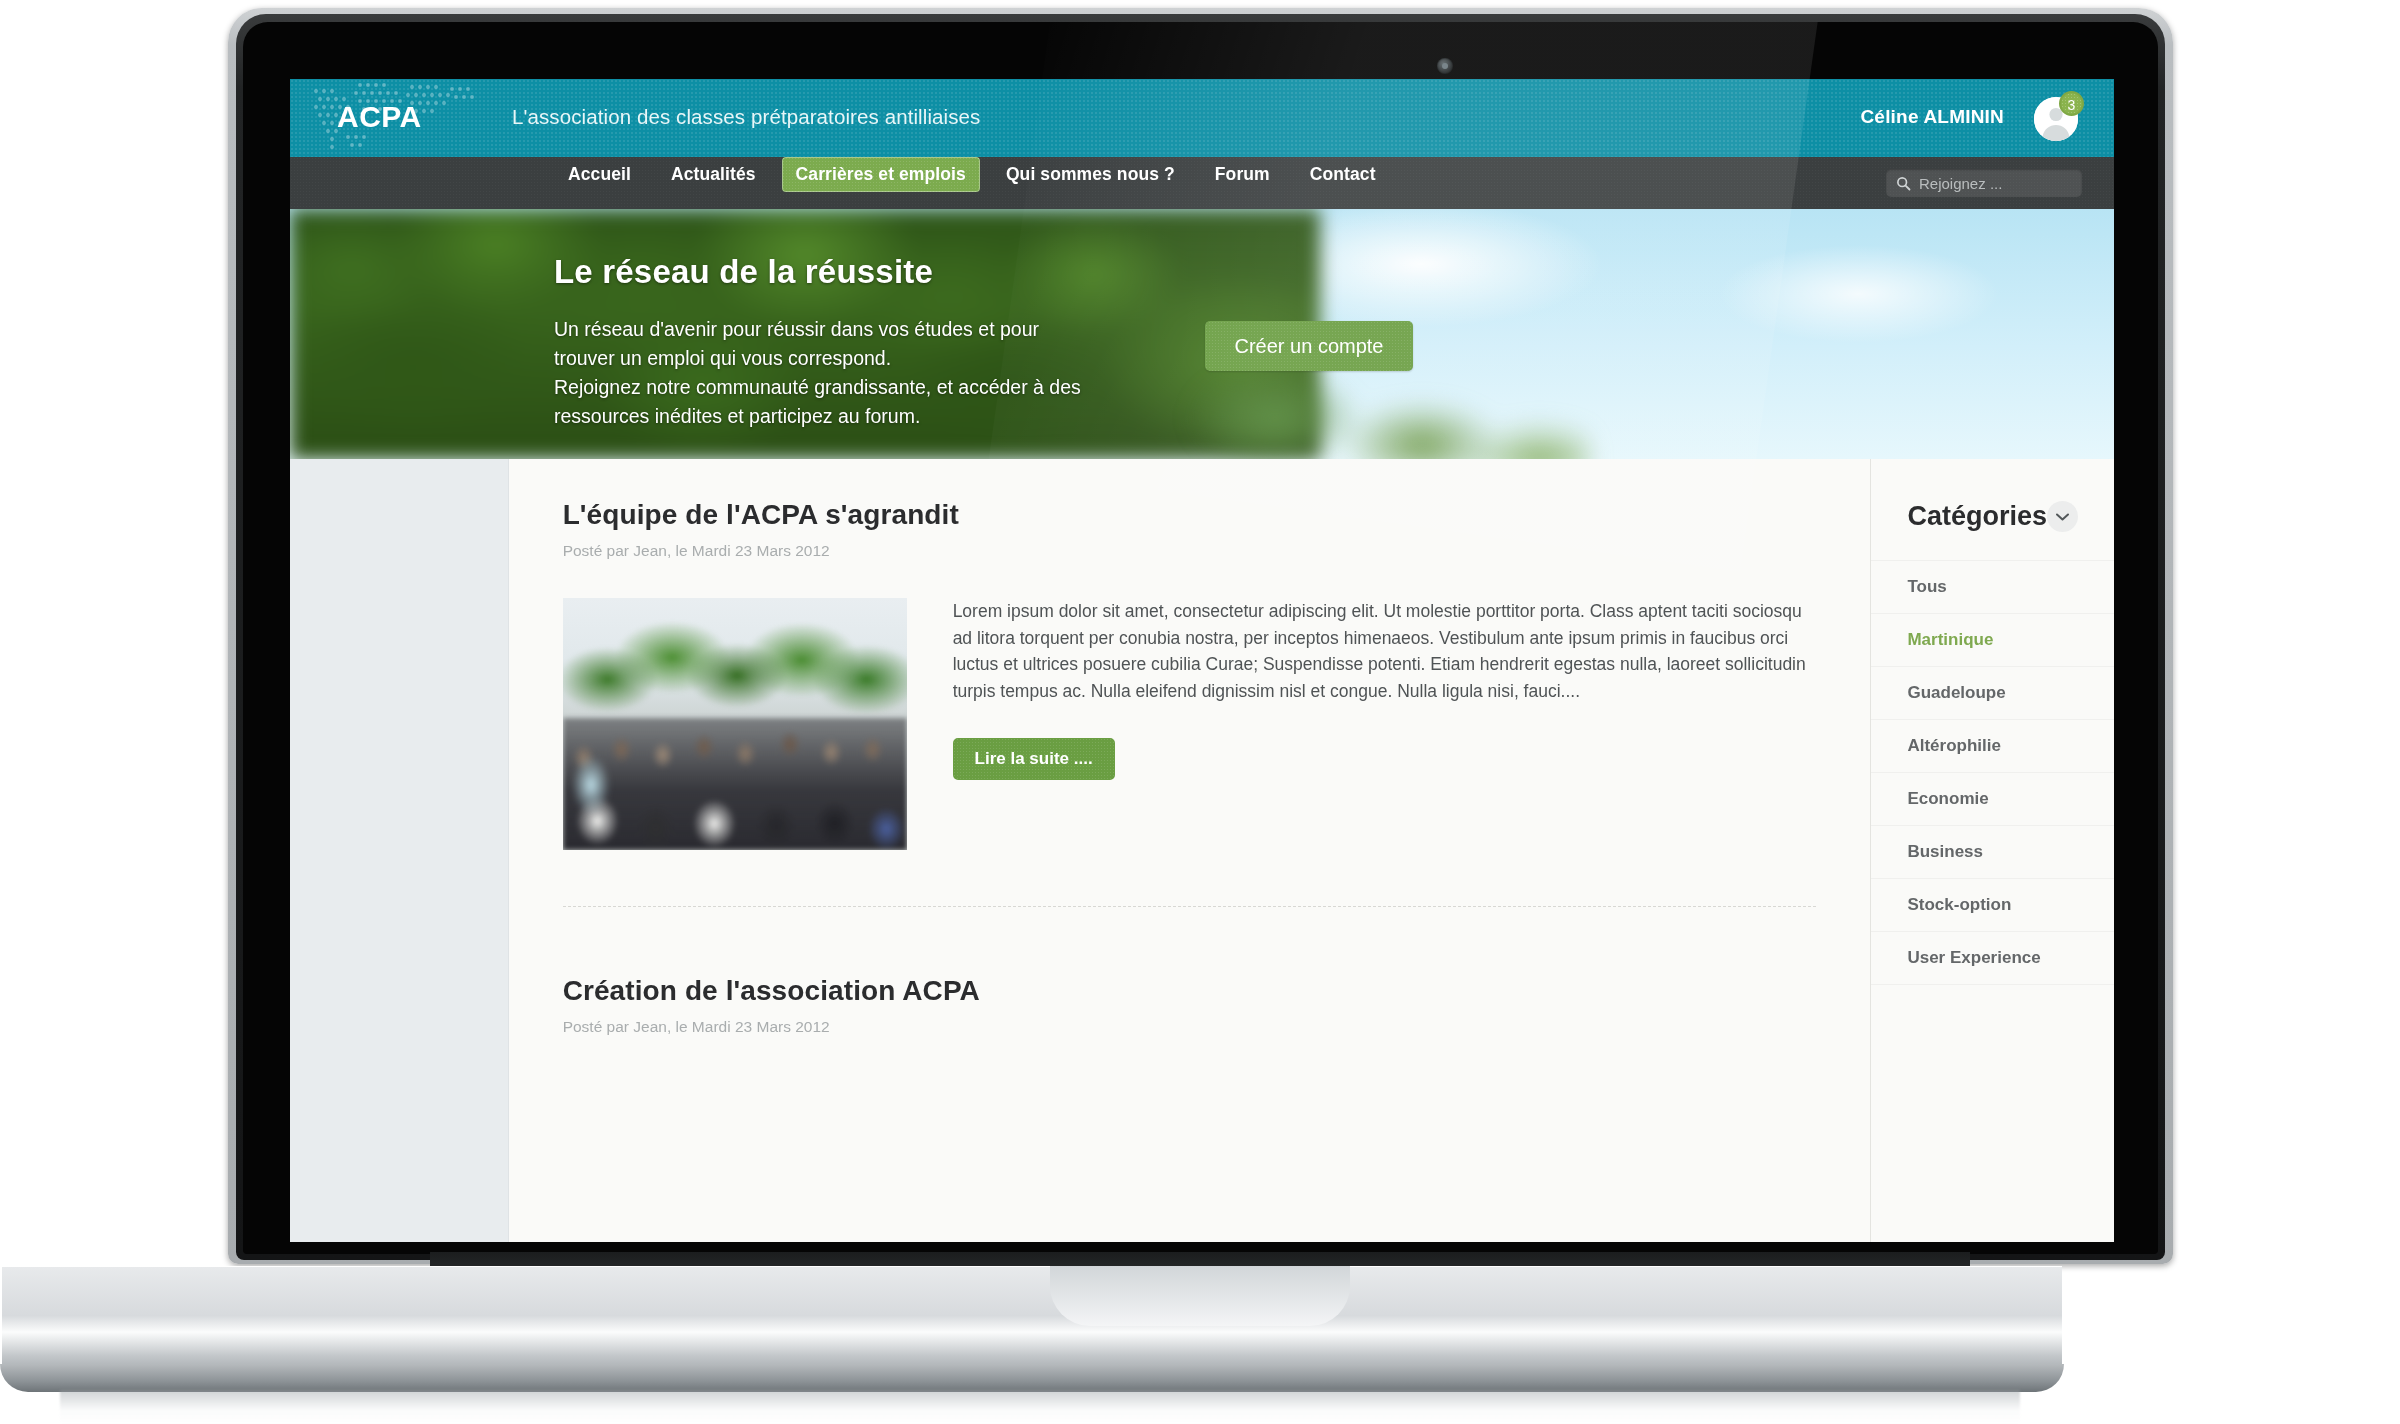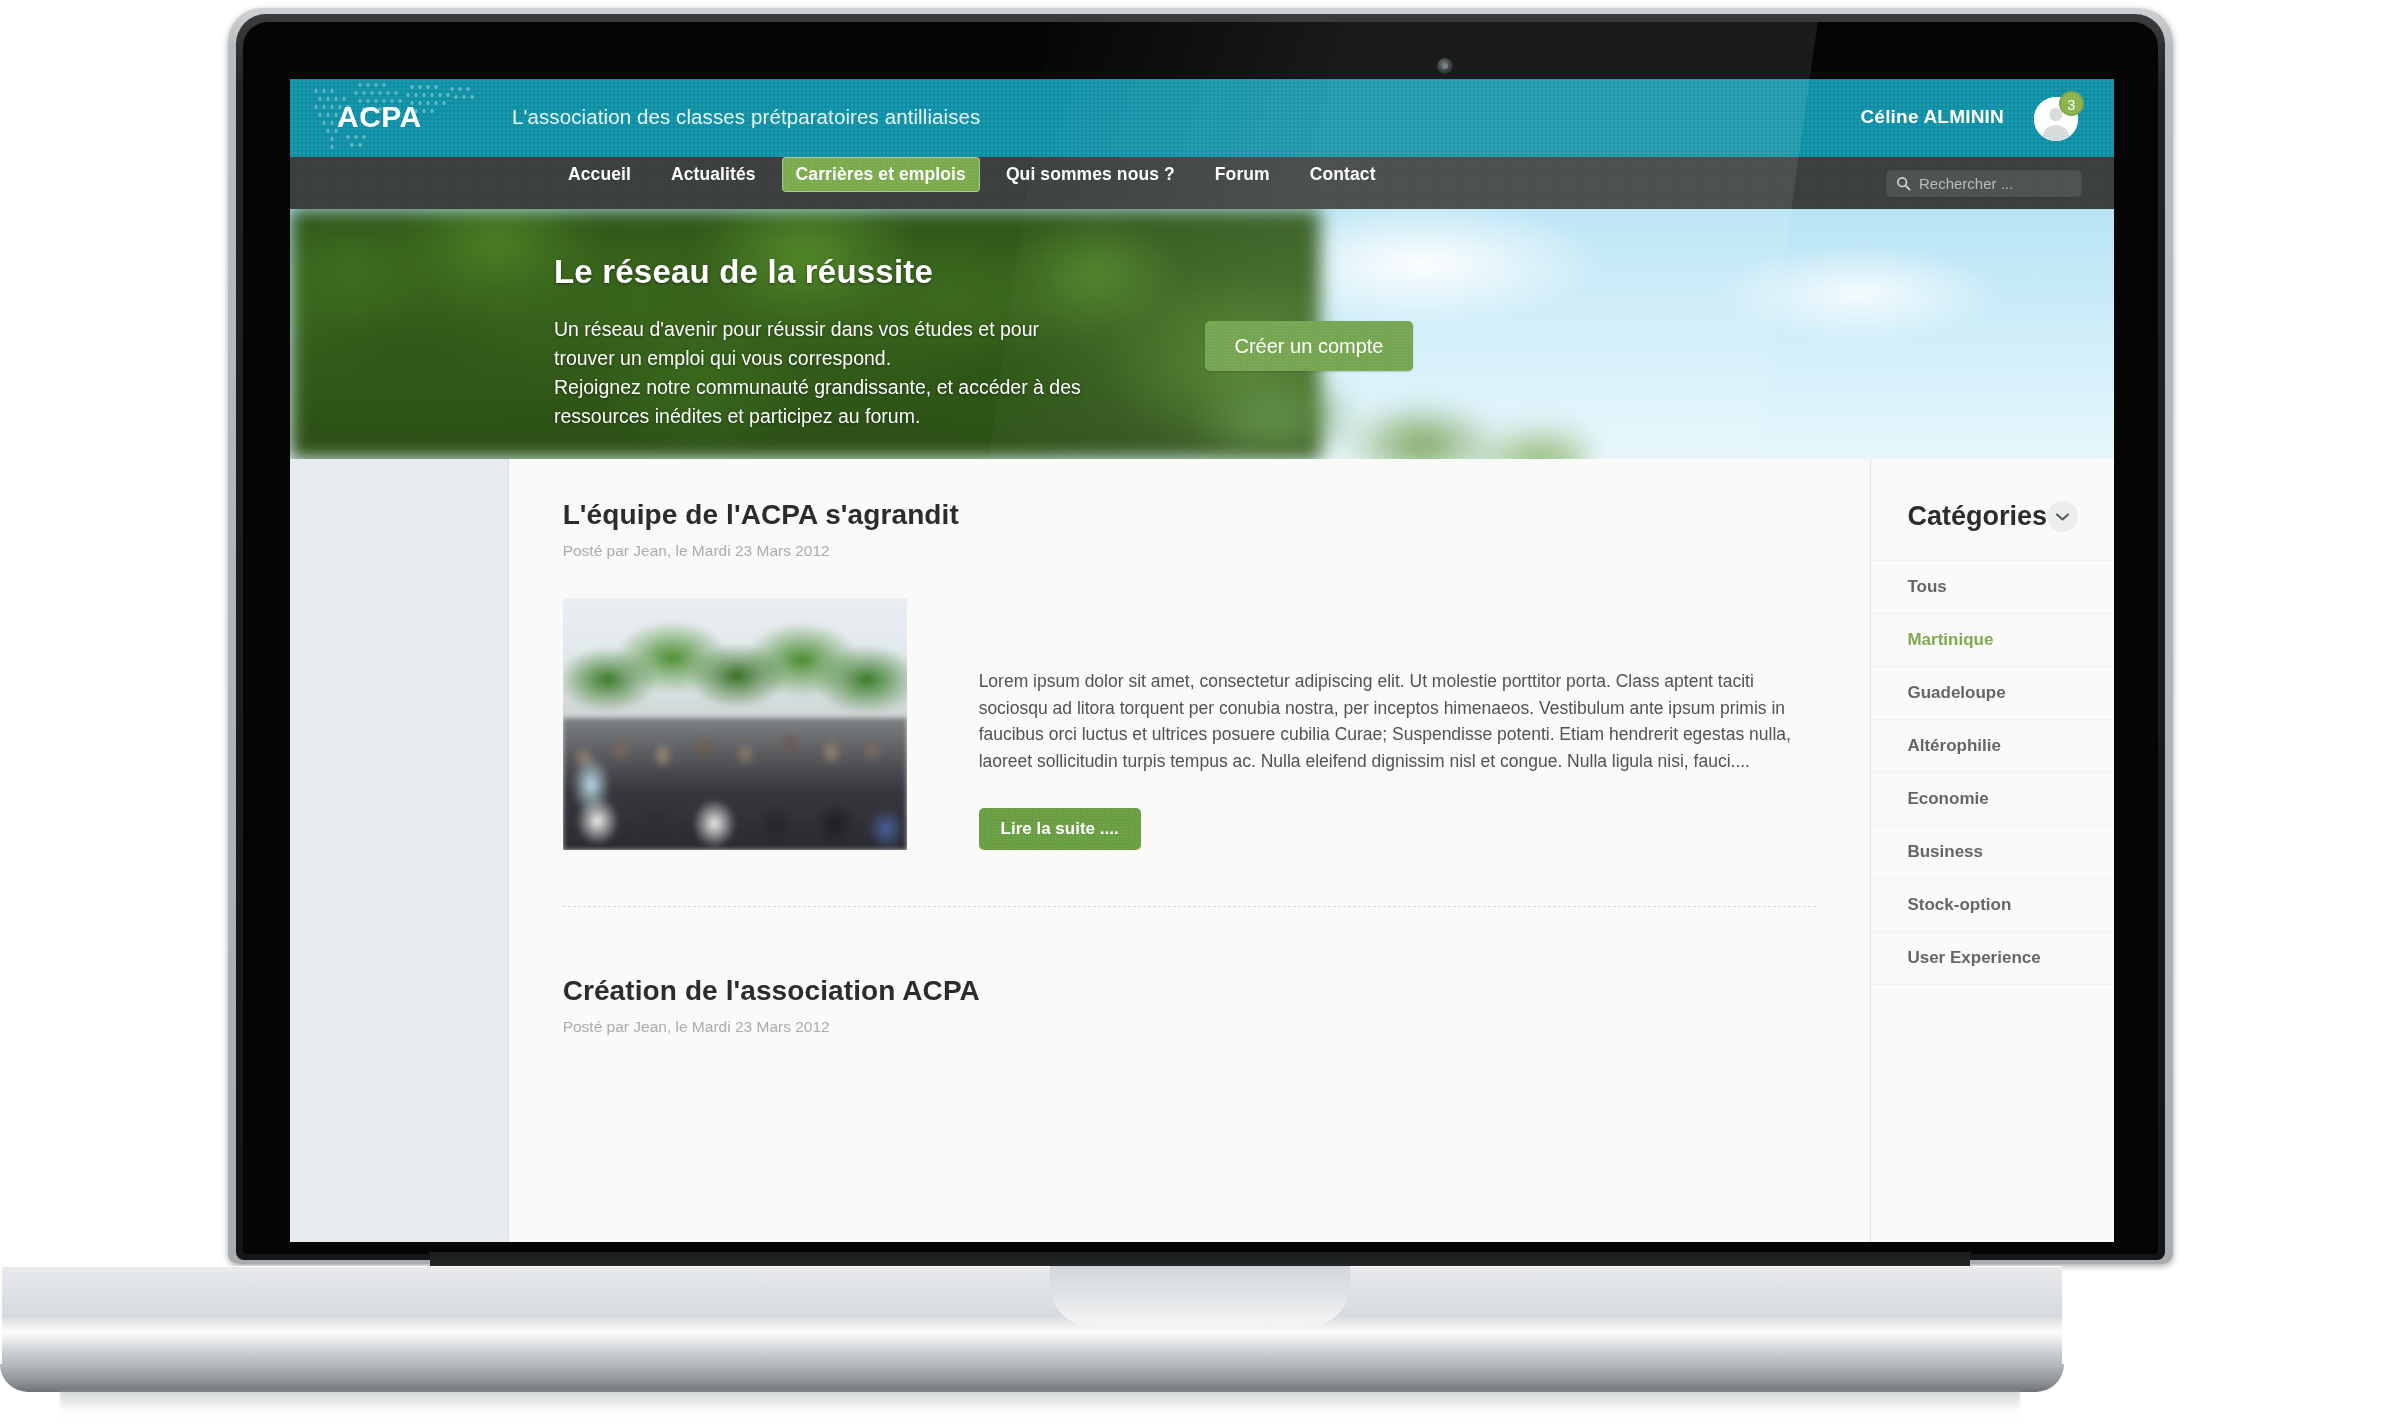--- a/index.html
+++ b/index.html
@@ -231,21 +231,21 @@
   .left-rail { width: 207px; background: #e8ecee; border-right: 1px solid #dfe3e5; }
   .main-col {
     width: 1390px; background: #fafaf8;
     border-right: 1px solid #e4e4e0;
     padding: 40px 54px 0 54px;
   }
   .right-col { flex: 1; background: #fafaf8; }
 
   .article-title { color: #2b2c2e; font-size: 28px; font-weight: bold; letter-spacing:.1px; }
   .article-meta { color: #a9adae; font-size: 15.5px; margin-top: 11px; }
-  .article-body { display: flex; gap: 72px; margin-top: 38px; align-items: flex-end; }
+  .article-body { display: flex; gap: 46px; margin-top: 38px; }
   .article-photo {
     width: 344px; height: 252px; flex: 0 0 344px;
     overflow: hidden; position: relative; background: #cfd8cf;
   }
   .photo-sky { position:absolute; inset:0; background: linear-gradient(180deg,#e9eef1 0%, #dfe7ea 30%, #cfd6d6 46%, #b9bdbb 100%); }
   .photo-trees {
     position:absolute; left:-6px; top:10px; width: 360px; height: 130px;
     background:
       radial-gradient(ellipse 70px 45px at 14% 55%, #3d7a2a, rgba(61,122,42,0) 72%),
       radial-gradient(ellipse 80px 50px at 32% 38%, #4d8f33, rgba(77,143,51,0) 72%),
@@ -427,21 +427,21 @@
           <div class="nav-item active">Carrières et emplois</div>
           <div class="nav-item">Qui sommes nous ?</div>
           <div class="nav-item">Forum</div>
           <div class="nav-item">Contact</div>
         </div>
         <div class="search-box">
           <svg width="15" height="15" viewBox="0 0 16 16">
             <circle cx="6.6" cy="6.6" r="4.6" fill="none" stroke="#cfd3d4" stroke-width="1.8"></circle>
             <line x1="10.2" y1="10.2" x2="14.4" y2="14.4" stroke="#cfd3d4" stroke-width="1.9" stroke-linecap="round"></line>
           </svg>
-          <span class="search-placeholder">Rechercher ...</span>
+          <span class="search-placeholder">Rejoignez ...</span>
         </div>
       </div>
 
       <div class="hero">
         <div class="hero-sky"></div>
         <div class="hero-foliage"></div>
         <div class="hero-foliage2"></div>
         <div class="hero-inner">
           <div class="hero-title">Le réseau de la réussite</div>
           <div class="hero-sub" style="white-space:pre-line">Un réseau d'avenir pour réussir dans vos études et pour trouver un emploi qui vous correspond.

